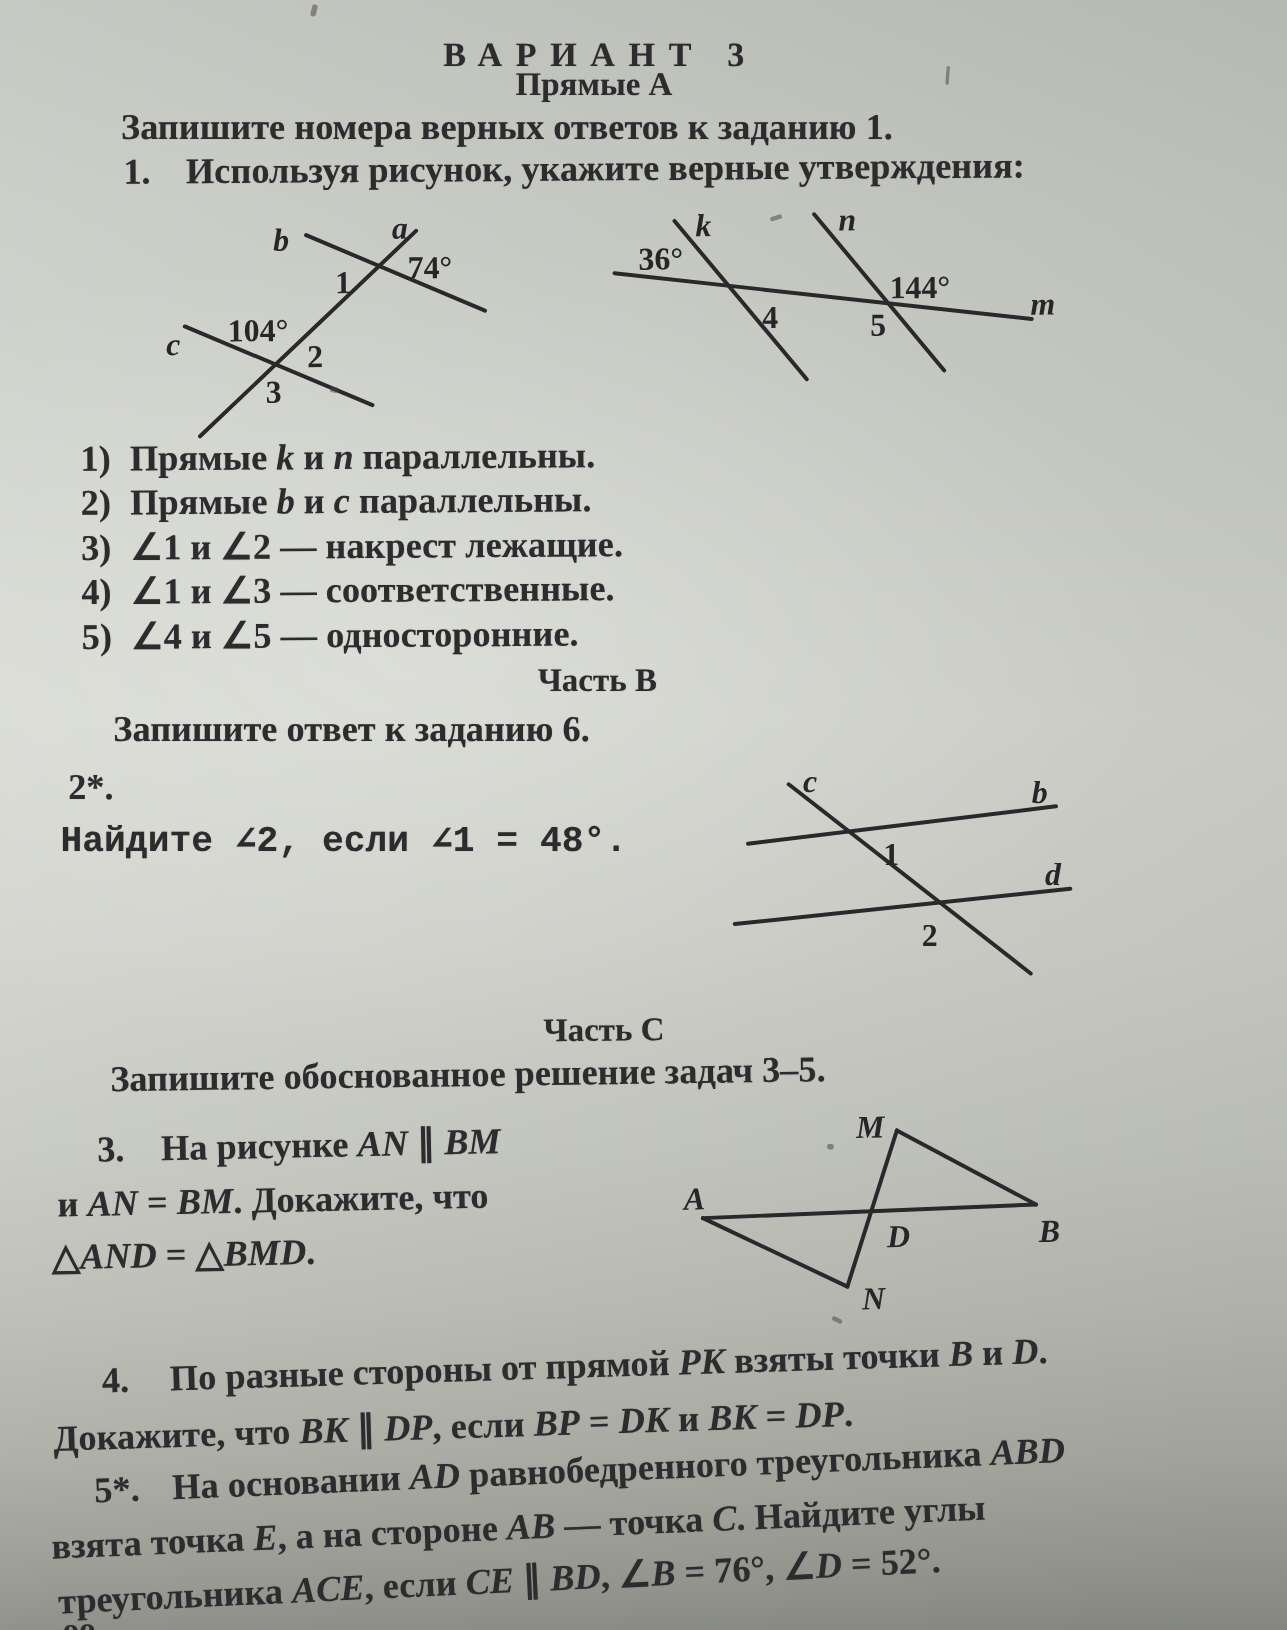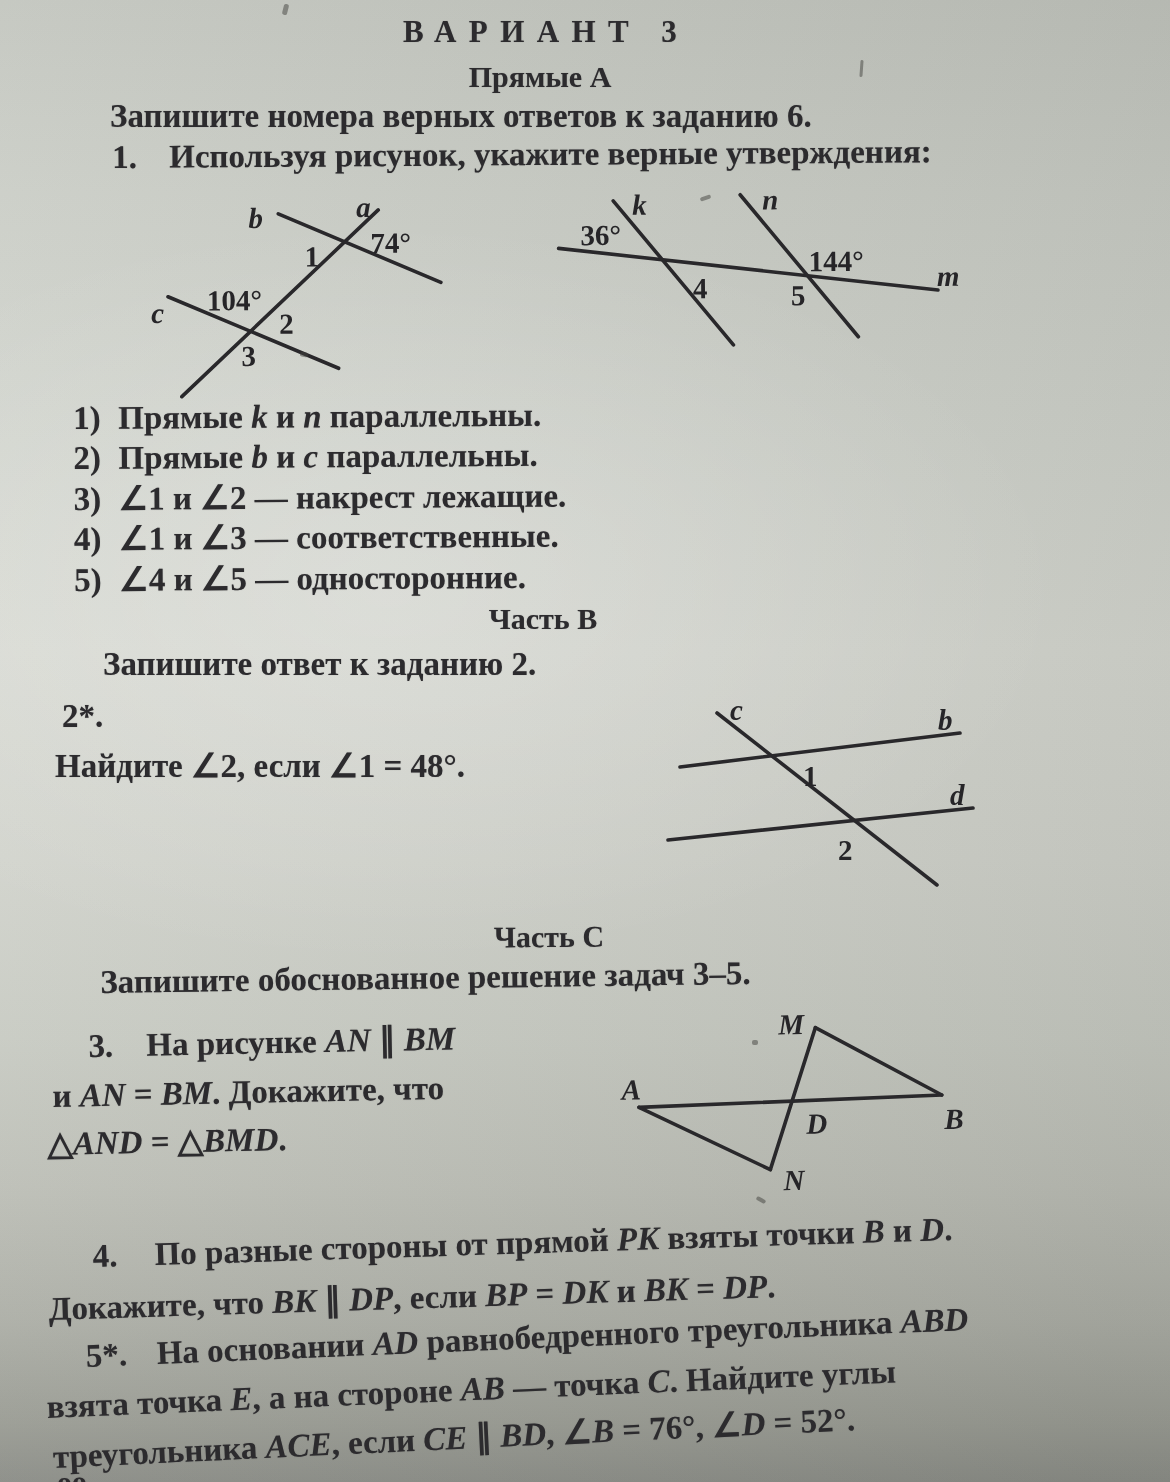--- a/index.html
+++ b/index.html
@@ -29,23 +29,23 @@
   .fig line{stroke:#29282b;stroke-width:3.6;stroke-linecap:round;}
   .fig text{font-family:"Liberation Serif",serif;font-weight:700;font-size:29px;fill:#262528;}
   .fig text.it{font-style:italic;}
   .speck{position:absolute;background:rgba(66,66,62,0.5);border-radius:2px;}
 </style>
 </head>
 <body>
 
 <div id="page">
 
-  <div class="txt title ctr" style="left:546px;top:14px;">ВАРИАНТ 3</div>
+  <div class="txt title ctr" style="left:546px;top:32px;">ВАРИАНТ 3</div>
   <div class="txt heading ctr" style="left:540px;top:59px;">Прямые А</div>
-  <div class="txt" style="left:110px;top:97px;">Запишите номера верных ответов к заданию 6.</div>
+  <div class="txt" style="left:110px;top:97px;">Запишите номера верных ответов к заданию 1.</div>
 
   <div class="txt row" style="left:112px;top:138px;transform:rotate(-0.4deg);transform-origin:left top;">
     <span class="num" style="width:57px;">1.</span>
     <span><span>Используя рисунок, укажите верные утверждения:</span></span>
   </div>
 
   <svg class="fig" style="left:140px;top:183px;transform:rotate(-0.5deg);transform-origin:left top;" width="840" height="228" viewBox="0 0 840 228">
 
     <line x1="238" y1="29" x2="40" y2="214"></line>
     <line x1="138" y1="32" x2="300" y2="102"></line>
@@ -88,26 +88,26 @@
       <span class="num">4)</span>
       <span><span>∠1 и ∠3 — соответственные.</span></span>
     </div>
     <div class="row txt" style="position:static;">
       <span class="num">5)</span>
       <span><span>∠4 и ∠5 — односторонние.</span></span>
     </div>
   </div>
 
   <div class="txt heading ctr" style="left:543px;top:601px;">Часть В</div>
-  <div class="txt" style="left:103px;top:645px;">Запишите ответ к заданию 2.</div>
+  <div class="txt" style="left:103px;top:645px;">Запишите ответ к заданию 6.</div>
 
   <div class="txt row" style="left:62px;top:697px;">
     <span class="num" style="width:67px;">2*.</span>
   </div>
-  <div class="txt" style="left:55px;top:747px;"><span>Найдите ∠2, если ∠1 = 48°.</span></div>
+  <div class="txt" style="left:55px;top:747px;font-family:Liberation Mono, monospace;"><span>Найдите ∠2, если ∠1 = 48°.</span></div>
 
   <svg class="fig" style="left:650px;top:688px;" width="335" height="212" viewBox="0 0 335 212">
     <line x1="67" y1="25" x2="287" y2="197"></line>
     <line x1="30" y1="79" x2="310" y2="45"></line>
     <line x1="18" y1="152" x2="323" y2="120"></line>
     <text class="it" x="80" y="32">c</text>
     <text class="it" x="288" y="42">b</text>
     <text class="it" x="300" y="117">d</text>
     <text x="153" y="98">1</text>
     <text x="188" y="172">2</text>

